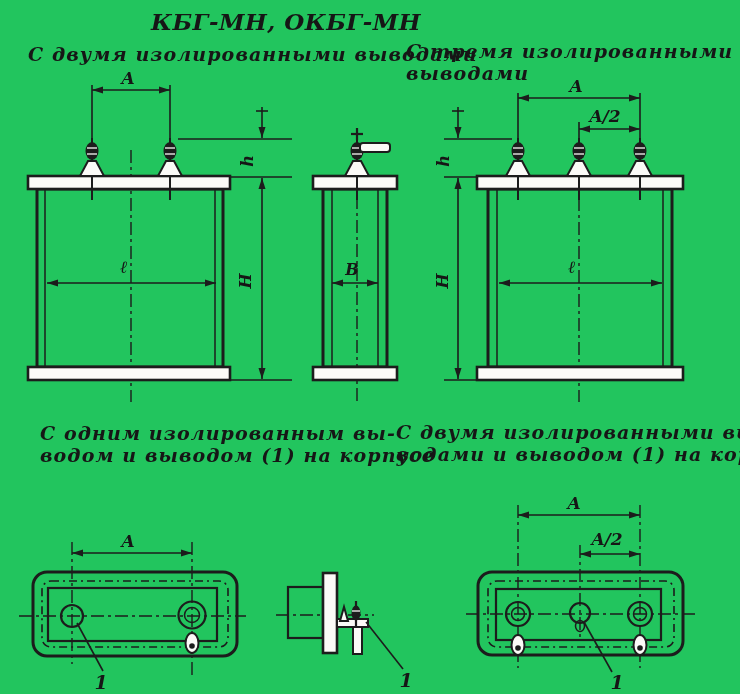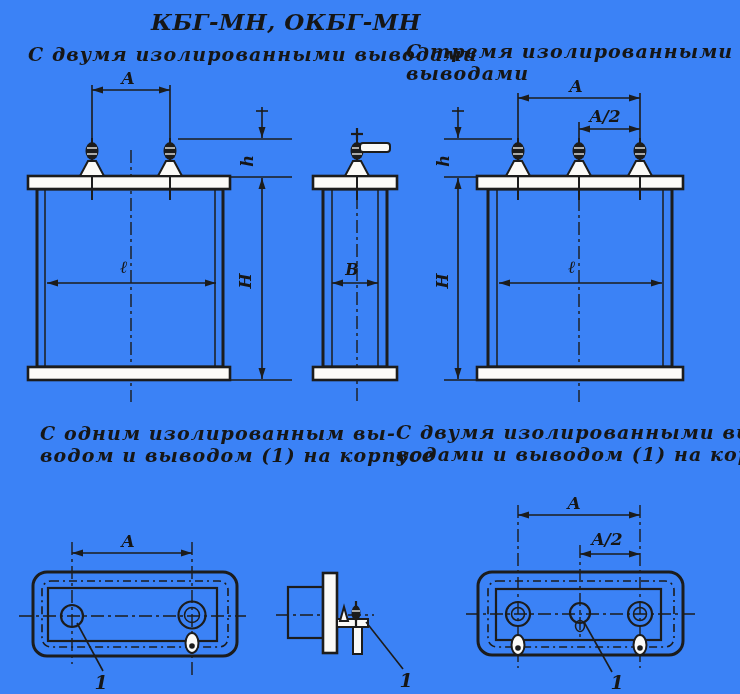--- a/index.html
+++ b/index.html
@@ -1,16 +1,16 @@
 <!DOCTYPE html>
 <html><head>
 <meta charset="utf-8">
 <style>
   html,body{margin:0;padding:0;background:#fbfaf7;}
-  .page{width:740px;height:694px;position:relative;background:#3b82f6;overflow:hidden;}
+  .page{width:740px;height:694px;position:relative;background:#22c55e;overflow:hidden;}
   svg{display:block;}
   
   .o  {stroke:#1c1c1c;fill:none;stroke-width:3;}
   .o2 {stroke:#1c1c1c;fill:none;stroke-width:2.2;}
   .ow {stroke:#1c1c1c;fill:#fbfaf7;stroke-width:2.6;}
   .ow2{stroke:#1c1c1c;fill:#fbfaf7;stroke-width:2;}
   .thin{stroke:#1c1c1c;fill:none;stroke-width:1.6;}
   .inwall{stroke:#1c1c1c;fill:none;stroke-width:1.5;}
   .axis{stroke:#1c1c1c;fill:none;stroke-width:1.4;stroke-dasharray:13 4 3 4;}
   .dashed{stroke:#1c1c1c;fill:none;stroke-width:1.6;stroke-dasharray:8 4 2 4;}

